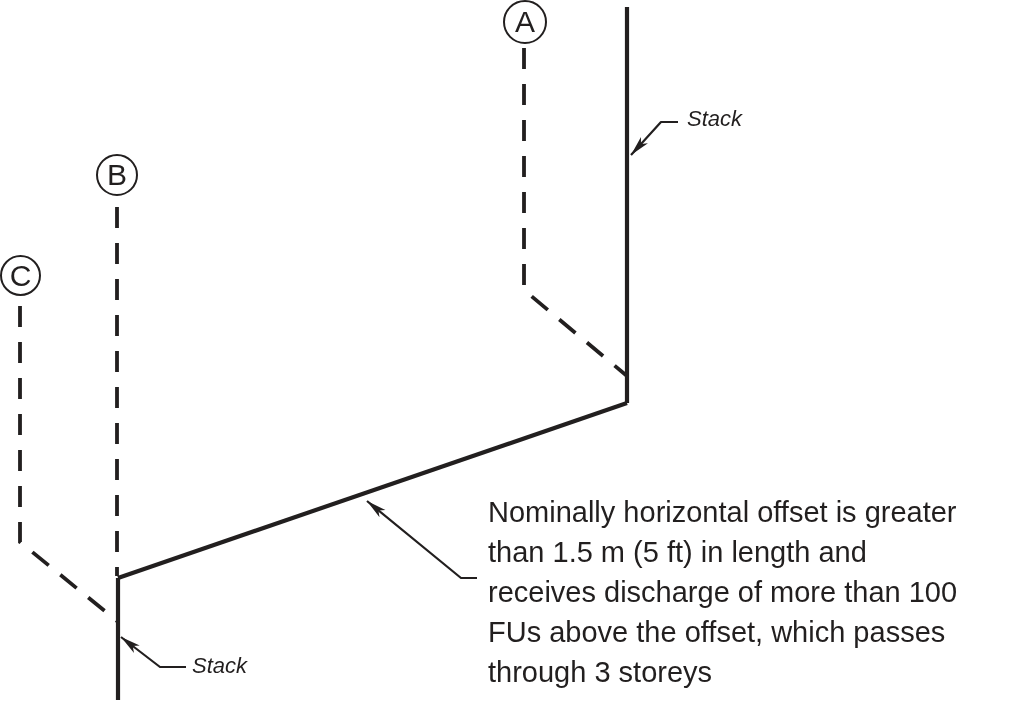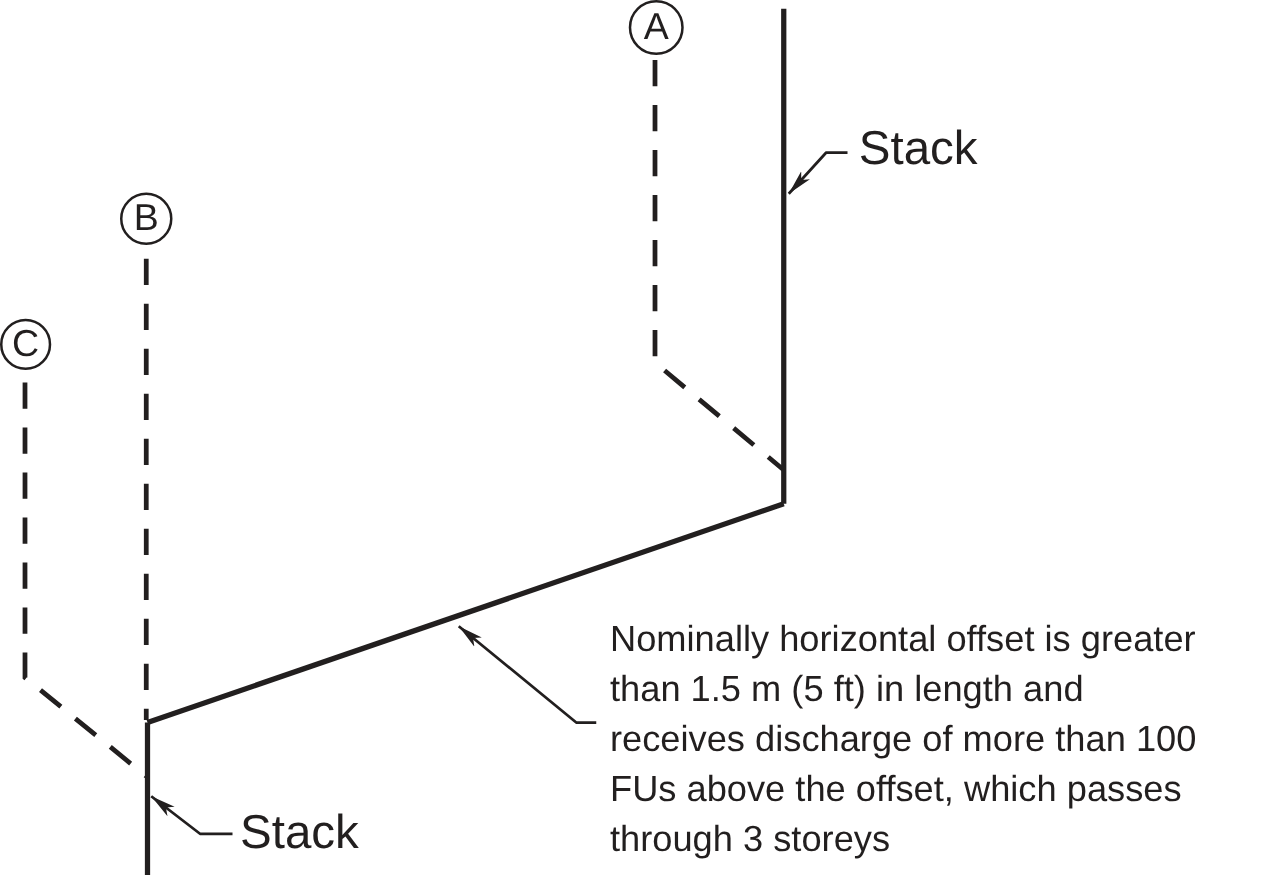--- a/index.html
+++ b/index.html
@@ -46,24 +46,25 @@
     background: #ffffff;
     display: flex;
     align-items: center;
     justify-content: center;
     font-size: 30px;
     line-height: 1;
     color: #221f1f;
   }
   .stack-label {
     position: absolute;
-    font-size: 38px;
+    font-size: 22px;
     line-height: 32px;
     white-space: nowrap;
     color: #221f1f;
+    font-style: italic;
   }
   .offset-note {
     position: absolute;
     left: 488px;
     top: 492px;
     width: 540px;
     font-size: 29px;
     line-height: 40px;
     color: #221f1f;
   }

